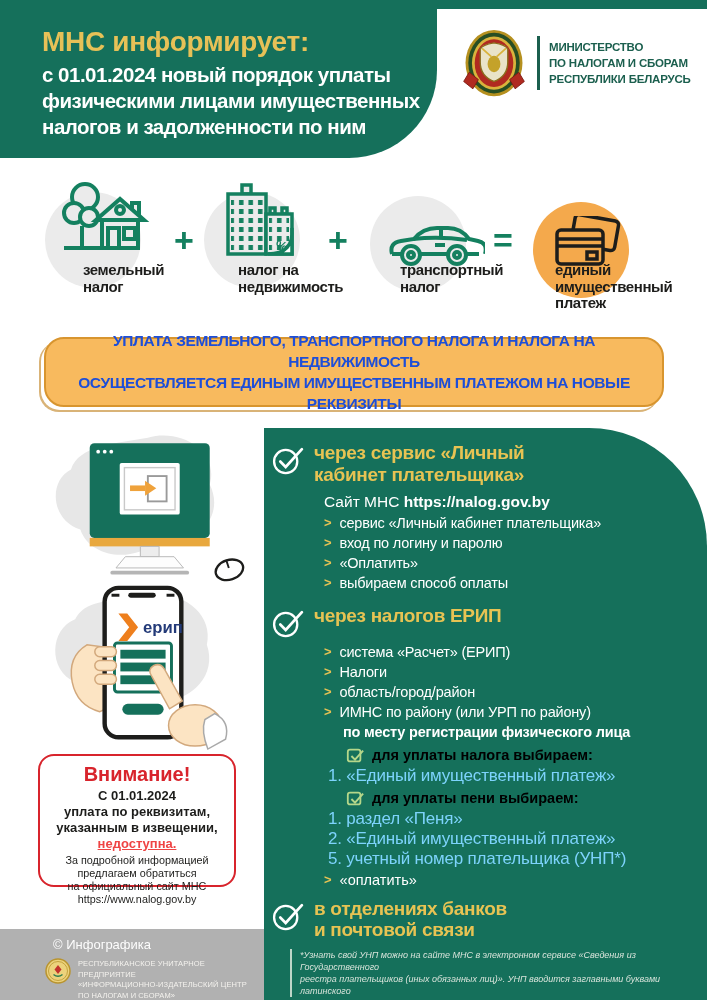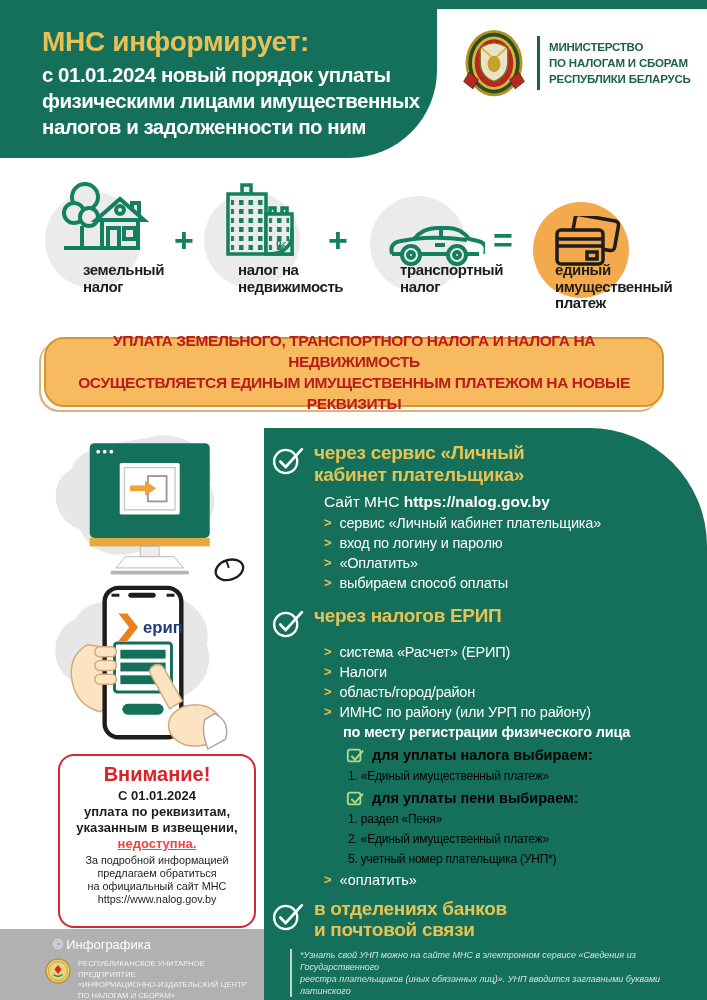--- a/index.html
+++ b/index.html
@@ -25,27 +25,27 @@
   .eq-op{position:absolute;font-size:34px;font-weight:bold;color:#14805f;}
   .eq-label{position:absolute;font-size:15px;font-weight:bold;color:#1d1d1b;
             line-height:16.5px;letter-spacing:-0.4px;}
   .eq-icon{position:absolute;}
 
   
   .banner{position:absolute;left:44px;top:337px;width:620px;height:70px;box-sizing:border-box;
           background:#f8ba5e;border:2px solid #d8952f;border-radius:20px;
           box-shadow:-4px 4px 0 -1px #ffffff,-5px 5px 0 0 #d9b377;
           display:flex;flex-direction:column;justify-content:center;align-items:center;}
-  .banner div{font-size:15.5px;font-weight:bold;color:#b91c1c;line-height:21px;
+  .banner div{font-size:15.5px;font-weight:bold;color:#1d4ed8;line-height:21px;
               letter-spacing:-0.4px;text-align:center;}
 
   
   .monitor-wrap{position:absolute;left:28px;top:432px;}
   .phone-wrap{position:absolute;left:24px;top:580px;}
-  .attention{position:absolute;left:58px;top:754px;width:198px;height:174px;box-sizing:border-box;
+  .attention{position:absolute;left:38px;top:754px;width:198px;height:133px;box-sizing:border-box;
              background:#fff;border:2.5px solid #d8242c;border-radius:16px;text-align:center;
              padding-top:7px;}
   .attention .att-title{font-size:20px;font-weight:bold;color:#d8242c;margin-bottom:2px;}
   .attention .att-bold{font-size:13px;font-weight:bold;line-height:16px;color:#1d1d1b;}
   .attention .att-red{font-size:13px;font-weight:bold;color:#ef4444;margin-bottom:3px;text-decoration:underline;}
   .attention .att-info{font-size:10.8px;line-height:13px;color:#1d1d1b;}
   .attention a{color:#1d1d1b;text-decoration:none;}
 
   
   .footer-band{position:absolute;left:0;top:929px;width:264px;height:71px;background:#b1b1b1;}
@@ -61,21 +61,21 @@
   .sec svg{flex-shrink:0;margin-top:1px;}
   .sec-head{font-size:19px;font-weight:bold;color:#e7c353;line-height:22px;letter-spacing:-0.3px;}
   .site-line{margin:7px 0 0 60px;font-size:15.5px;color:#ffffff;}
   .site-line .url{font-weight:bold;color:#ffffff;text-decoration:none;}
   ul.blist{list-style:none;margin:2px 0 0 0;padding:0 0 0 60px;}
   ul.blist li{display:flex;font-size:14.5px;color:#ffffff;line-height:20px;letter-spacing:-0.2px;}
   .arr{color:#e7c353;font-weight:bold;margin-right:8px;font-size:13px;}
   .cont-line{margin-left:60px;padding-left:19px;font-size:14.5px;color:#fff;line-height:20px;letter-spacing:-0.2px;font-weight:bold;}
   .subhead{display:flex;gap:8px;margin:3px 0 0 82px;align-items:center;}
   .subhead span{font-size:14.5px;font-weight:bold;color:#000000;line-height:21px;}
-  .numitem{margin-left:84px;font-size:12px;color:#000000;line-height:20px;letter-spacing:-0.2px;}
+  .numitem{margin-left:64px;font-size:17px;color:#7dd3fc;line-height:20px;letter-spacing:-0.2px;}
   .final-bullet{display:flex;margin:1px 0 0 60px;font-size:14.5px;color:#fff;line-height:20px;}
   .sec.bank{margin-top:8px;}
   .sec.bank .sec-head{font-size:19px;line-height:21px;}
   .footnote{margin:9px 14px 0 26px;border-left:2px solid #bcd6c8;padding-left:8px;
             font-size:9px;font-style:italic;line-height:12px;color:#d7e3da;}
 </style>
 </head>
 <body>
 
 <div class="poster">

